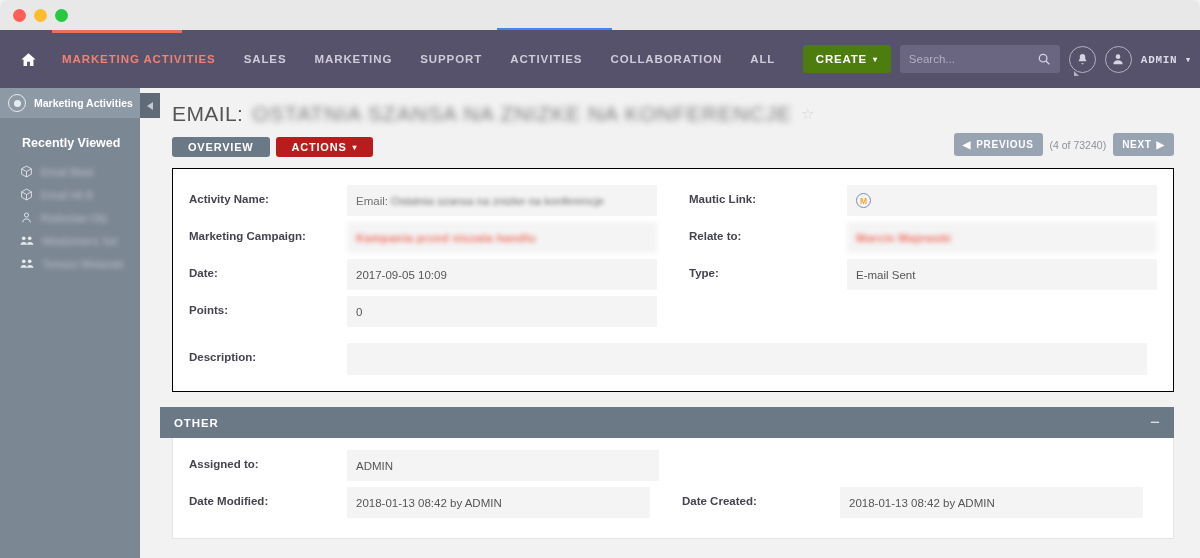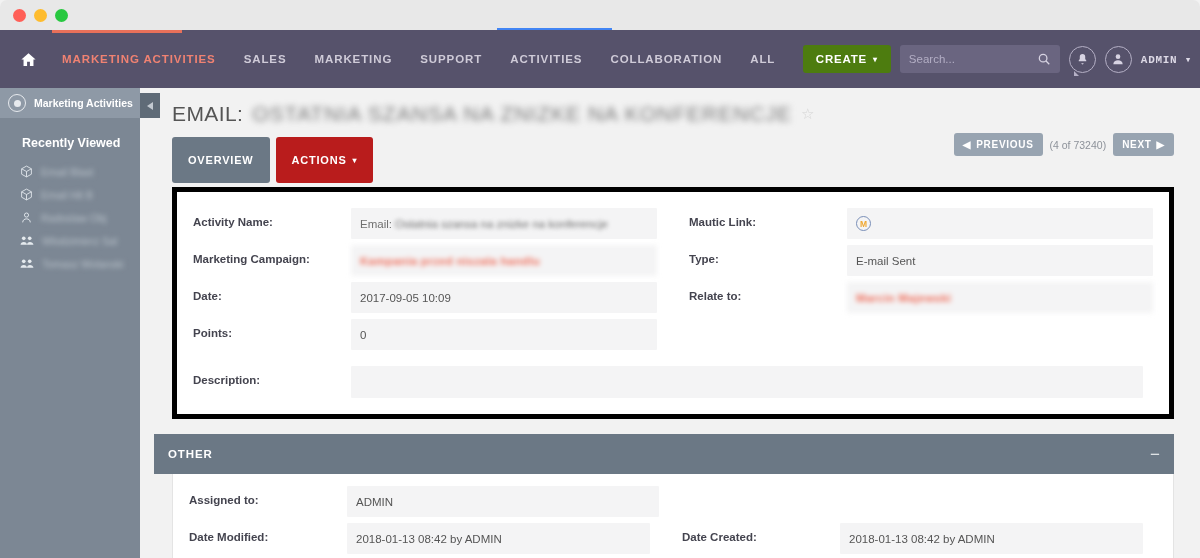--- a/index.html
+++ b/index.html
@@ -129,39 +129,39 @@
     letter-spacing: 1px; user-select: none;
   }
   .star { color: #d5d5d5; font-size: 15px; cursor: pointer; }
 
   .btnbar {
     display: flex; align-items: center; gap: 6px;
     padding: 11px 0 0 32px; position: relative;
   }
   .btn {
     font-size: 11px; font-weight: bold; letter-spacing: .8px;
-    color: #fff; padding: 17px 16px; border-radius: 3px; cursor: pointer;
+    color: #fff; padding: 4px 16px; border-radius: 3px; cursor: pointer;
   }
   .btn.overview { background: #6b7885; }
   .btn.actions  { background: #b91c1c; display: flex; align-items: center; gap: 6px; }
   .pager {
     position: absolute; right: 26px; top: 7px;
     display: flex; align-items: center; gap: 7px;
   }
   .pbtn {
     background: #98a4b1; color: #fff; font-size: 10px; font-weight: bold;
     letter-spacing: .7px; padding: 6px 9px; border-radius: 3px;
     cursor: pointer; display: flex; align-items: center; gap: 5px;
   }
   .pcount { color: #8d929a; font-size: 10.5px; }
 
   
   .panel {
-    background: #fff; margin: 4px 26px 0 32px;
-    border: 5px solid #000000;
+    background: #fff; margin: 11px 26px 0 32px;
+    border: 1px solid #000000;
   }
   .grid2 { display: flex; padding: 16px 0 10px 0; }
   .col { width: 50%; }
   .frow { display: flex; align-items: flex-start; padding: 0 16px 6px 16px; }
   .flabel {
     width: 158px; flex-shrink: 0; font-size: 11.5px; font-weight: bold;
     color: #44444f; padding-top: 8px;
   }
   .fval {
     flex: 1; background: #f4f4f5; min-height: 31px;
@@ -181,22 +181,22 @@
 
   .mautic-badge {
     width: 15px; height: 15px; border-radius: 50%;
     border: 1.4px solid #7a8fb8; display: flex;
     align-items: center; justify-content: center;
     font-size: 8.5px; font-weight: bold; color: #f0a830;
   }
 
   
   .sec-head {
-    background: #6b7885; height: 40px; display: flex; align-items: center;
-    padding: 0 14px; margin: 15px 26px 0 14px;
+    background: #6b7885; height: 31px; display: flex; align-items: center;
+    padding: 0 14px; margin: 15px 26px 0 20px;
   }
   .sec-head .st {
     color: #fff; font-size: 11.5px; font-weight: bold; letter-spacing: .9px;
   }
   .sec-toggle {
     margin-left: auto; color: #e3e7ea; font-size: 17px;
     line-height: 1; cursor: pointer; font-weight: 300;
   }
   .sec-body { background: #fff; margin: 0 26px 0 32px; border: 1px solid #e4e4e4; border-top: none; padding: 12px 14px 14px 0; }
 </style>
@@ -374,26 +374,26 @@
         </div>
 
         <div class="col">
           <div class="frow">
             <div class="flabel">Mautic Link:</div>
             <div class="fval">
               <span class="mautic-badge">M</span>
             </div>
           </div>
           <div class="frow">
+            <div class="flabel">Relate to:</div>
+            <div class="fval blurred-red">Marcin Majewski</div>
+          </div>
+          <div class="frow">
             <div class="flabel">Type:</div>
             <div class="fval">E-mail Sent</div>
-          </div>
-          <div class="frow">
-            <div class="flabel">Relate to:</div>
-            <div class="fval blurred-red">Marcin Majewski</div>
           </div>
         </div>
       </div>
 
       <div class="frow desc-row" style="padding-bottom:16px;">
         <div class="flabel">Description:</div>
         <div class="fval"></div>
       </div>
     </div>
 

